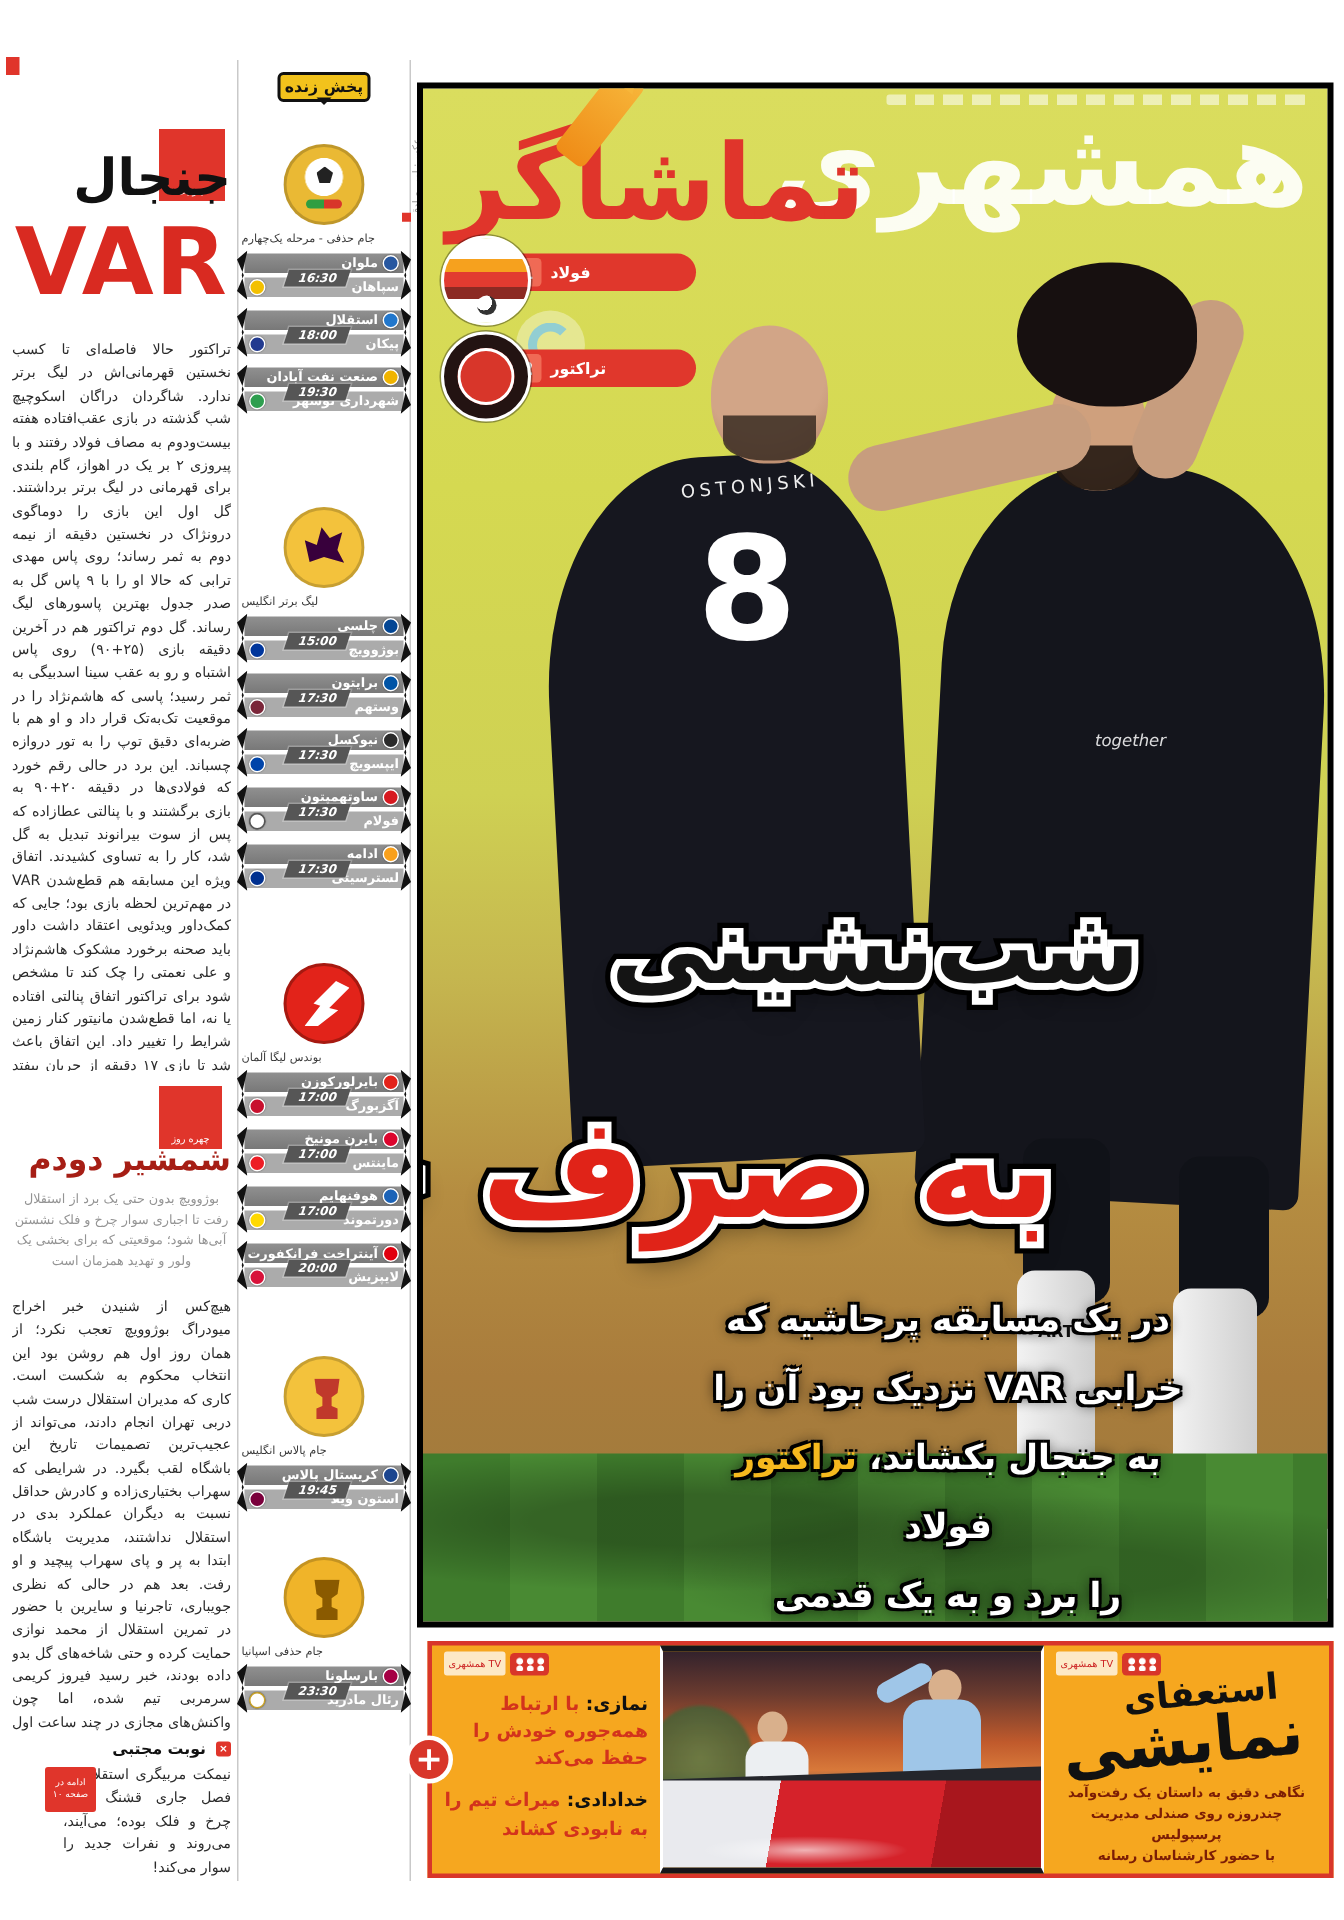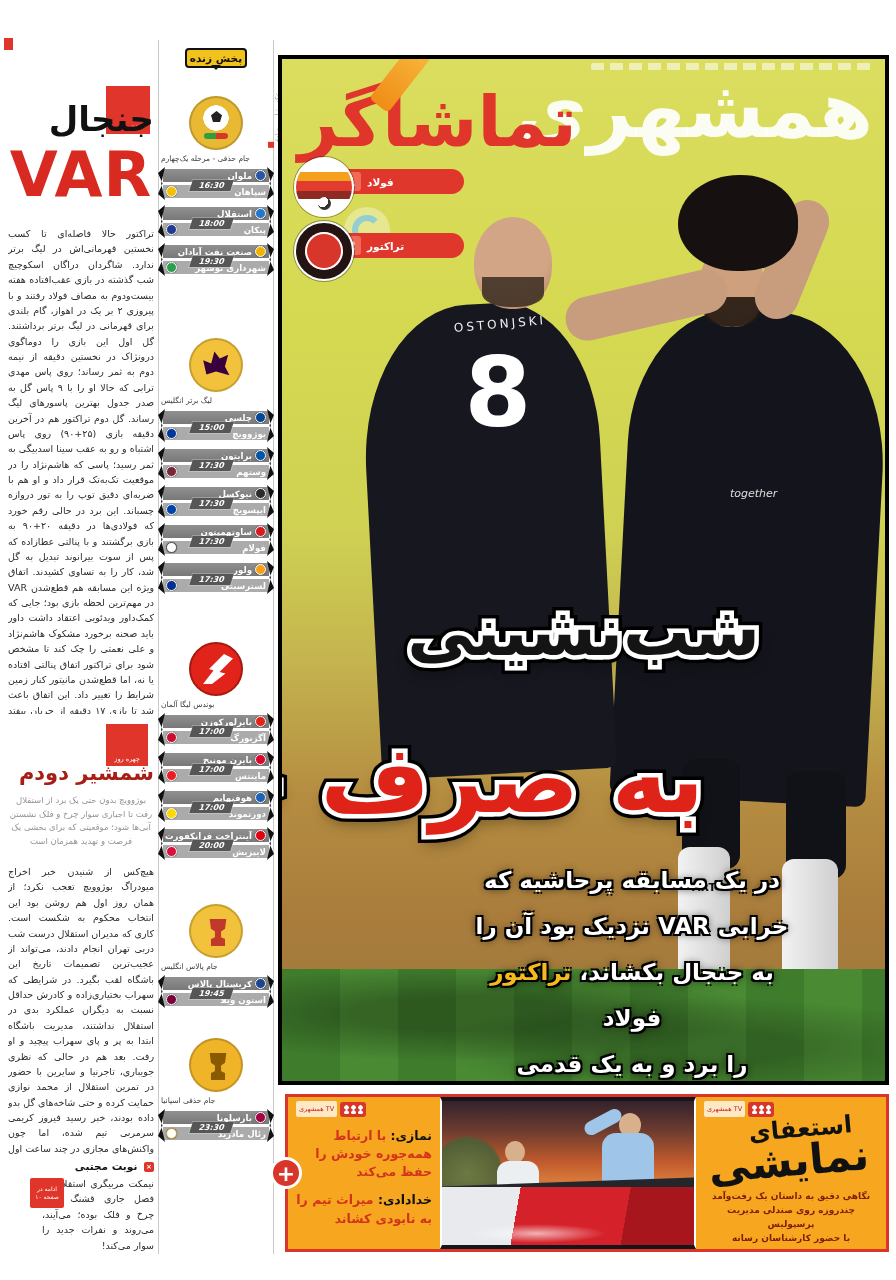--- a/index.html
+++ b/index.html
@@ -225,21 +225,21 @@
     <div class="kicker-box">
       <span>تیتر یک</span>
     </div>
     <div class="h1-fa">جنجال</div>
     <div class="h1-en">VAR</div>
     <div class="body-txt art1">تراکتور حالا فاصله‌ای تا کسب نخستین قهرمانی‌اش در لیگ برتر ندارد. شاگردان دراگان اسکوچیچ شب گذشته در بازی عقب‌افتاده هفته بیست‌ودوم به مصاف فولاد رفتند و با پیروزی ۲ بر یک در اهواز، گام بلندی برای قهرمانی در لیگ برتر برداشتند. گل اول این بازی را دوماگوی درونژاک در نخستین دقیقه از نیمه دوم به ثمر رساند؛ روی پاس مهدی ترابی که حالا او را با ۹ پاس گل به صدر جدول بهترین پاسورهای لیگ رساند. گل دوم تراکتور هم در آخرین دقیقه بازی (۲۵+۹۰) روی پاس اشتباه و رو به عقب سینا اسدبیگی به ثمر رسید؛ پاسی که هاشم‌نژاد را در موقعیت تک‌به‌تک قرار داد و او هم با ضربه‌ای دقیق توپ را به تور دروازه چسباند. این برد در حالی رقم خورد که فولادی‌ها در دقیقه ۲۰+۹۰ به بازی برگشتند و با پنالتی عطازاده که پس از سوت بیرانوند تبدیل به گل شد، کار را به تساوی کشیدند. اتفاق ویژه این مسابقه هم قطع‌شدن VAR در مهم‌ترین لحظه بازی بود؛ جایی که کمک‌داور ویدئویی اعتقاد داشت داور باید صحنه برخورد مشکوک هاشم‌نژاد و علی نعمتی را چک کند تا مشخص شود برای تراکتور اتفاق پنالتی افتاده یا نه، اما قطع‌شدن مانیتور کنار زمین شرایط را تغییر داد. این اتفاق باعث شد تا بازی ۱۷ دقیقه از جریان بیفتد اما با وجود این خبری از بازگشت VAR نشد که نشد و داور وسط هم از این صحنه عبور کرد تا بازی با یک اوت‌دستی به جریان بیفتد. البته دقایقی بعد مانیتور کنار زمین وصل شد تا داور بتواند در ادامه بازی از VAR استفاده کند. جالب اینکه در دقیقه ۸۱ داور وسط توانست با بازبینی صحنه خطای گلیمانی، مدافع فولاد را از زمین مسابقه اخراج کند و در وقت‌های اضافه هم یک پنالتی برای فولاد بگیرد. کمیته داوران باید خوشحال باشد که تراکتور این بازی را برد وگرنه جنجالی بزرگ در انتظار فوتبال ایران بود! با وجود تمام این اتفاقات تراکتور شب گذشته ۳ امتیاز گرفت تا در فاصله ۳ هفته مانده به پایان رقابت‌ها با ۶۱ امتیاز در صدر جدول جایگاهش را محکم کند. در حال حاضر سپاهان با ۵۴ امتیاز در تعقیب تراکتور به سر می‌برد و با توجه به اختلاف ۷ امتیازی خیلی بعید است بتواند به جام دست یابد. عصر دیروز یک بازی هم در یک چهارم نهایی جام حذفی برگزار شد و گل‌گهر با پیروزی ۳ بر یک مقابل نساجی توانست جواز حضور در نیمه‌نهایی را کسب کند.</div>
     <div class="face-box">
       <span>چهره روز</span>
     </div>
     <div class="h2-fa">شمشیر دودم</div>
-    <div class="lead2">بوژوویچ بدون حتی یک برد از استقلال رفت تا اجباری سوار چرخ و فلک نشستن آبی‌ها شود؛ موقعیتی که برای بخشی یک فرصت و تهدید همزمان است</div>
+    <div class="lead2">بوژوویچ بدون حتی یک برد از استقلال رفت تا اجباری سوار چرخ و فلک نشستن آبی‌ها شود؛ موقعیتی که برای بخشی یک ولور و تهدید همزمان است</div>
     <div class="body-txt art2">هیچ‌کس از شنیدن خبر اخراج میودراگ بوژوویچ تعجب نکرد؛ از همان روز اول هم روشن بود این انتخاب محکوم به شکست است. کاری که مدیران استقلال درست شب دربی تهران انجام دادند، می‌تواند از عجیب‌ترین تصمیمات تاریخ این باشگاه لقب بگیرد. در شرایطی که سهراب بختیاری‌زاده و کادرش حداقل نسبت به دیگران عملکرد بدی در استقلال نداشتند، مدیریت باشگاه ابتدا به پر و پای سهراب پیچید و او رفت. بعد هم در حالی که نظری جویباری، تاجرنیا و سایرین با حضور در تمرین استقلال از محمد نوازی حمایت کرده و حتی شاخه‌های گل بدو داده بودند، خبر رسید فیروز کریمی سرمربی تیم شده، اما چون واکنش‌های مجازی در چند ساعت اول خوب نبود، باشگاه از نظرش برگشت و در نهایت بوژوویچ را در شرایطی که در آستانه ترک ایران بود به‌عنوان سرمربی منصوب کرد! چطور می‌شد از چنین انتخابی انتظار موفقیت داشت؟ عملکرد پوژو حتی در خود استقلال خوزستان هم خارق‌العاده نبود و بیشتر به‌خاطر پیروزی بر سرخابی‌های پایتخت مورد توجه قرار گرفت. کارنامه او در استقلال هم که همه‌چیز را به وضوح نشان می‌دهد: ۹ بازی بدون حتی یک پیروزی! برکناری میودراگ البته که غیرمنتظره یا حتی شگفت‌انگیز نبود، اما انتخاب‌کنندگان نابغه او خیلی بیشتر سزاوار جدایی از استقلال بودند. آنها اما همچنان سر جای خودشان مانده‌اند و مشغول آباد کردن سایر تیم‌ها هستند!</div>
     <div class="subhead2">
       <span class="mark">×</span>
       <span>نوبت مجتبی</span>
     </div>
     <div class="body-txt art2b">نیمکت مربیگری استقلال در فصل جاری قشنگ شبیه چرخ و فلک بوده؛ می‌آیند، می‌روند و نفرات جدید را سوار می‌کند!</div>
     <div class="continue-badge">ادامه در صفحه ۱۰</div>
   </div>
 
   <div class="live-col">
@@ -325,21 +325,21 @@
             </div>
             <div class="mtime">17:30</div>
             <div class="band b2">
               <i class="tdot" style="background: rgb(255, 255, 255); border-color: rgb(85, 85, 85);"></i>
               <span>فولام</span>
             </div>
           </div>
           <div class="match">
             <div class="band b1">
               <i class="tdot" style="background: rgb(249, 160, 27);"></i>
-              <span>ولور</span>
+              <span>ادامه</span>
             </div>
             <div class="mtime">17:30</div>
             <div class="band b2">
               <i class="tdot" style="background: rgb(0, 48, 144);"></i>
               <span>لسترسیتی</span>
             </div>
           </div>
         </div>
         <div class="section">
           <div class="llogo bundesliga"></div>

